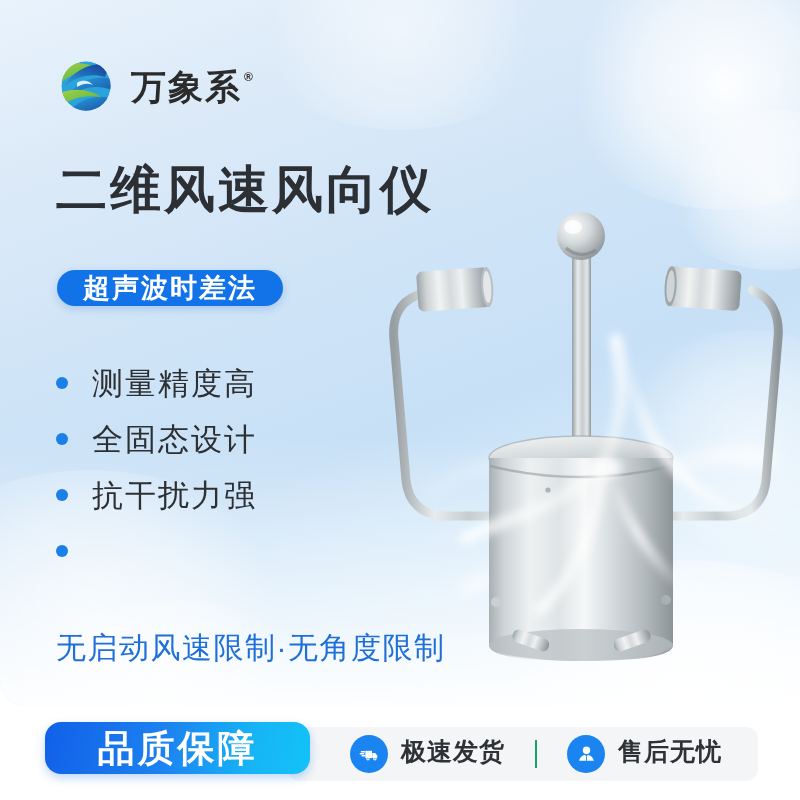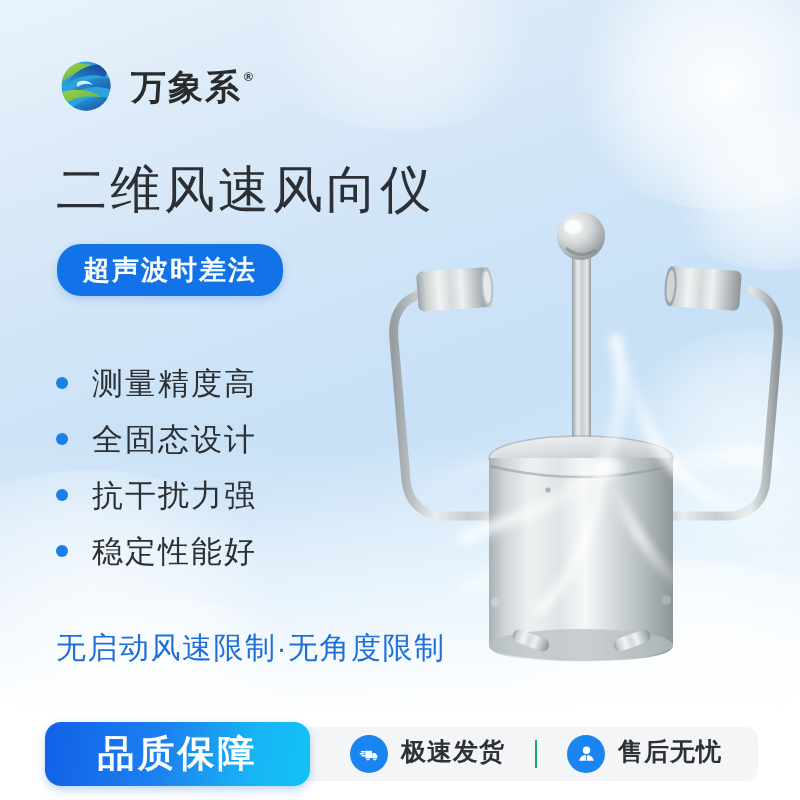--- a/index.html
+++ b/index.html
@@ -58,29 +58,29 @@
     font-family:"Liberation Sans","DejaVu Sans",sans-serif;
   }
   .logo-reg {
     font-size:12px; color:#2b2b2b; line-height:1;
     margin-left:2px; margin-top:2px; font-weight:600;
   }
 
   
   .title {
     position:absolute; left:56px; top:162px;
-    font-size:51px; font-weight:400; color:#2c2f33;
+    font-size:51px; font-weight:700; color:#2c2f33;
     letter-spacing:3px; line-height:1.1;
     white-space:nowrap;
   }
 
   
   .pill {
-    position:absolute; left:57px; top:244px;
-    height:52px; padding:7px 26px;
+    position:absolute; left:57px; top:270px;
+    height:36px; padding:7px 26px;
     display:flex; align-items:center; justify-content:center;
     background:#1272e8;
     border-radius:24px;
     box-shadow:0 3px 8px rgba(18,97,210,.22);
   }
   .pill span {
     color:#ffffff; font-size:27px; font-weight:700; letter-spacing:2px;
     white-space:nowrap;
   }
 
@@ -117,24 +117,24 @@
   }
 
   
   .footer {
     position:absolute; left:0; top:722px;
     width:800px; height:64px;
     display:flex; align-items:center;
   }
   .quality-badge {
     position:absolute; left:45px; top:0;
-    width:265px; height:64px;
+    width:265px; height:52px;
     border-radius:16px;
     background:linear-gradient(100deg,#1160e8 0%,#1c82f0 45%,#17b5f5 78%,#12c2f8 100%);
-    display:flex; align-items:center; justify-content:center;
+    display:flex; align-items:flex-end; justify-content:center;
     box-shadow:0 4px 10px rgba(20,110,230,.28);
     z-index:2;
   }
   .quality-badge span {
     color:#ffffff; font-size:37px; font-weight:700; letter-spacing:3px;
   }
   .service-bar {
     position:absolute; left:288px; top:5px;
     width:470px; height:54px;
     background:#f4f5f7;
@@ -334,21 +334,20 @@
     <div class="feature">
       <div class="dot"></div>
       <div class="feature-label">全固态设计</div>
     </div>
     <div class="feature">
       <div class="dot"></div>
       <div class="feature-label">抗干扰力强</div>
     </div>
     <div class="feature">
       <div class="dot"></div>
-      <div class="feature-label">稳定性能好</div>
     </div>
   </div>
 
   <div class="tagline">无启动风速限制·无角度限制</div>
 
   <div class="footer">
 
     <div class="service-bar">
       <div class="svc-item">
         <div class="svc-icon">

